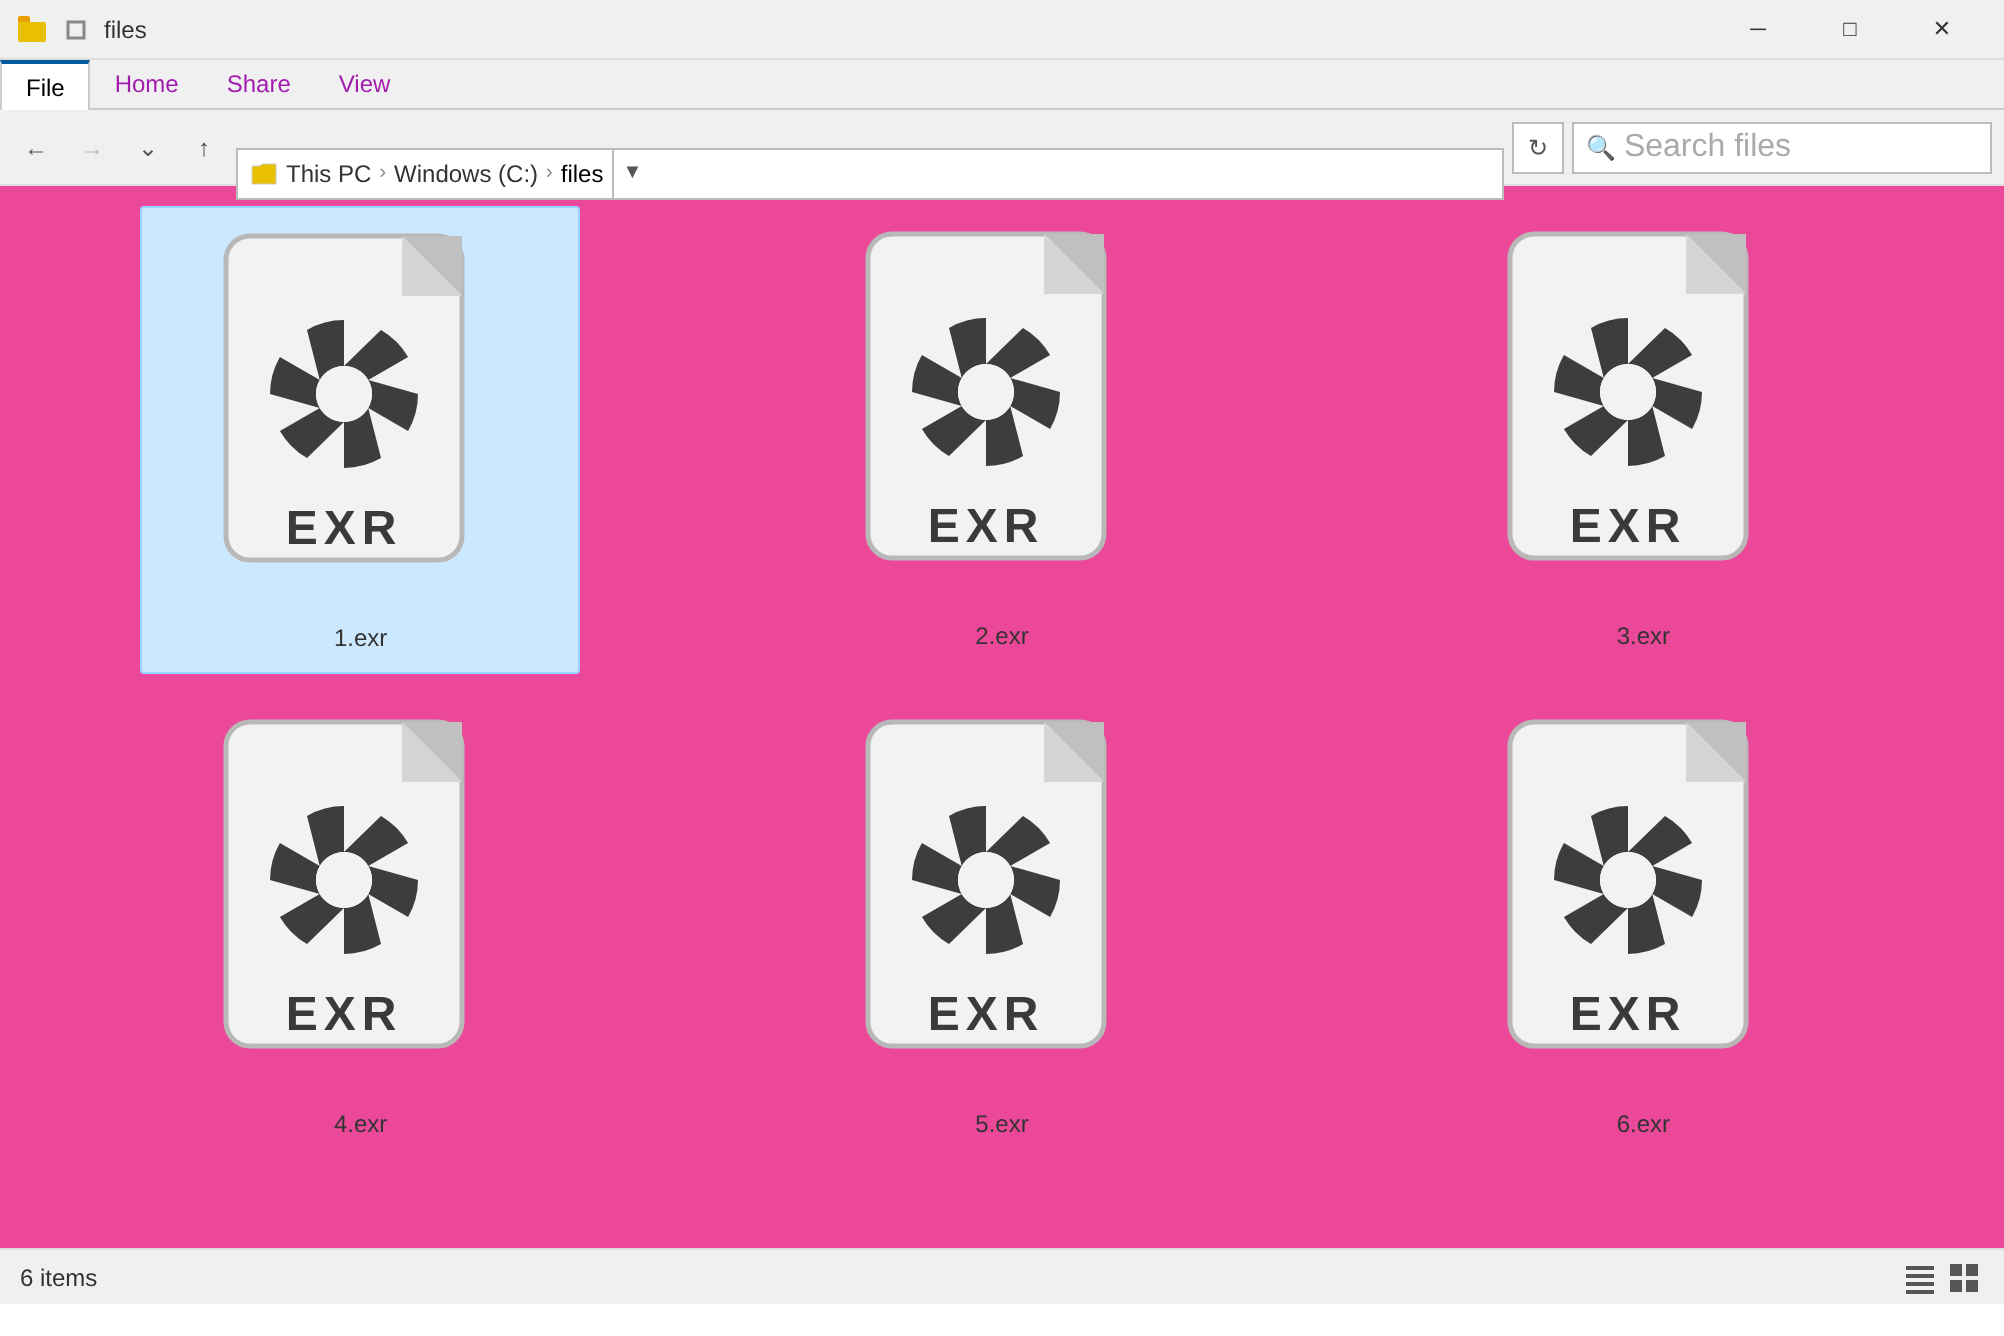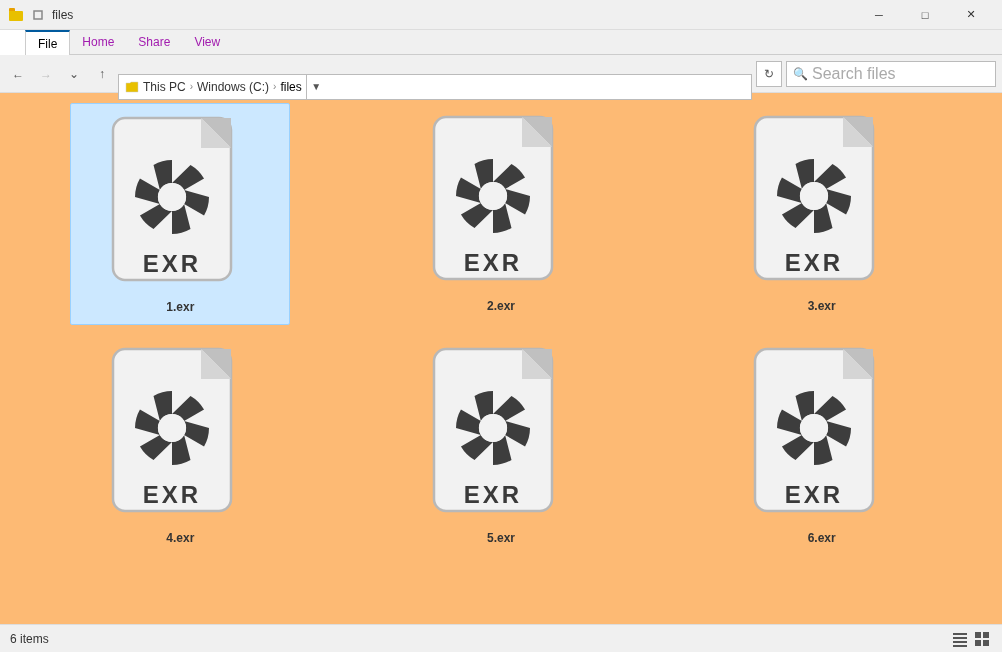--- a/index.html
+++ b/index.html
@@ -44,21 +44,20 @@
       justify-content: center;
       cursor: pointer;
       font-size: 11px;
       color: #333;
     }
 
     
     .ribbon {
       background: #f0f0f0;
       border-bottom: 1px solid #ccc;
-      margin-left: 25px;
     }
     .ribbon-tabs {
       display: flex;
       height: 24px;
     }
     .ribbon-tab {
       padding: 4px 12px;
       font-size: 12px;
       cursor: pointer;
       color: #a21caf;
@@ -157,21 +156,21 @@
       color: #888;
       font-size: 12px;
     }
     .search-text {
       color: #aaa;
       font-size: 16px;
     }
 
     
     .main-content {
-      background: #fdba74;
+      background: #ec4899;
       padding: 10px 20px;
       display: grid;
       grid-template-columns: repeat(3, 1fr);
       gap: 10px 0;
       height: calc(668px - 30px - 24px - 38px - 28px);
       overflow-y: auto;
       align-content: start;
     }
 
     .file-item {
@@ -180,25 +179,24 @@
       align-items: center;
       padding: 10px;
       cursor: pointer;
       border-radius: 2px;
       width: 220px;
       margin: 0 auto;
     }
     .file-item.selected { background: #cce8ff; border: 1px solid #99d1ff; }
 
     .file-name {
-      margin-top: 6px;
+      margin-top: 18px;
       font-size: 12px;
       color: #333;
       text-align: left;
-      font-weight: bold;
     }
 
     
     .status-bar {
       height: 28px;
       background: #f0f0f0;
       border-top: 1px solid #ddd;
       display: flex;
       align-items: center;
       justify-content: space-between;

